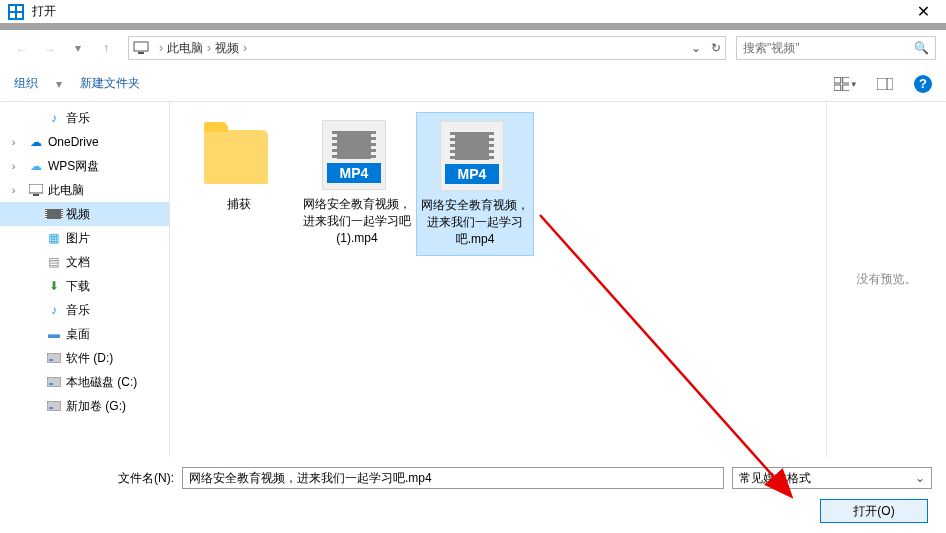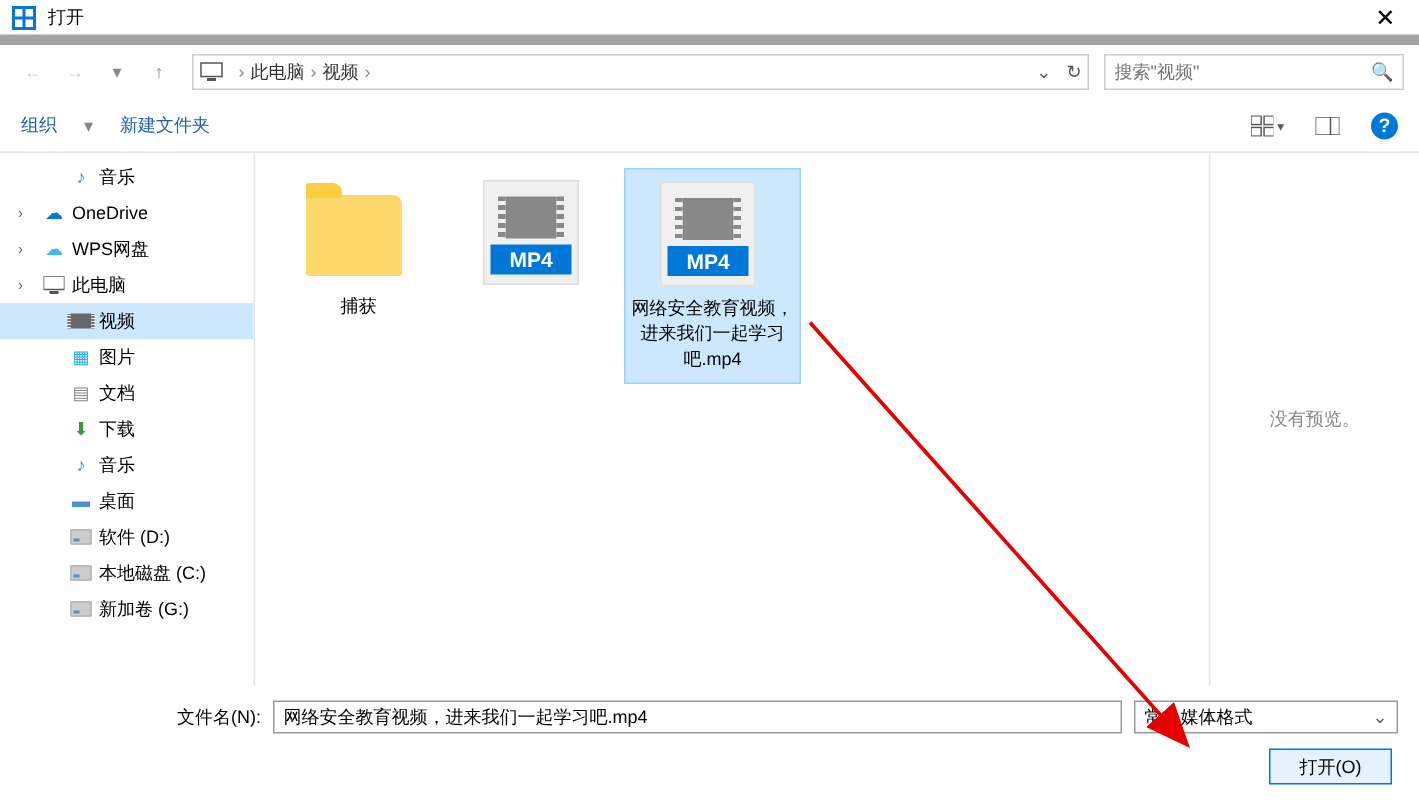--- a/index.html
+++ b/index.html
@@ -36,40 +36,40 @@
 .tree-item .exp { width: 12px; font-size: 10px; color: #666; }
 .tree-item .ticon { width: 16px; height: 16px; display: flex; align-items: center; justify-content: center; }
 .tree-item .tlabel { white-space: nowrap; }
 
 .content { flex: 1; display: flex; }
 .files { flex: 1; display: flex; flex-wrap: wrap; align-content: flex-start; padding: 10px; gap: 0; }
 .file-item { width: 118px; padding: 8px 4px; display: flex; flex-direction: column; align-items: center; text-align: center; }
 .file-item.selected { background: #cce8ff; border: 1px solid #99d1ff; }
 .file-item .ficon { width: 70px; height: 70px; margin-bottom: 6px; position: relative; }
 .file-item .flabel { line-height: 1.4; }
-.preview { width: 140px; border-left: 1px solid #e5e5e5; display: flex; align-items: center; justify-content: center; color: #888; text-align: right; }
+.preview { width: 120px; border-left: 1px solid #e5e5e5; display: flex; align-items: center; justify-content: center; color: #888; text-align: right; }
 
 .folder-icon { width: 64px; height: 54px; background: #ffd86b; border-radius: 2px 6px 2px 2px; position: relative; margin-top: 10px; }
 .folder-icon::before { content: ""; position: absolute; top: -8px; left: 0; width: 24px; height: 10px; background: #ffcd3f; border-radius: 2px 6px 0 0; }
 .folder-icon.globe::after { content: "🌐"; position: absolute; top: 50%; left: 50%; transform: translate(-50%, -50%); font-size: 28px; opacity: 0.4; }
 
 .mp4-icon { width: 64px; height: 70px; background: #f0f0f0; border: 1px solid #ddd; position: relative; }
 .mp4-icon .film { position: absolute; top: 10px; left: 50%; transform: translateX(-50%); width: 34px; height: 28px; background: #888; }
 .mp4-icon .film::before, .mp4-icon .film::after { content: ""; position: absolute; top: 0; width: 5px; height: 100%; background: repeating-linear-gradient(#888 0 3px, #f0f0f0 3px 6px); }
 .mp4-icon .film::before { left: -5px; }
 .mp4-icon .film::after { right: -5px; }
 .mp4-icon .tag { position: absolute; bottom: 6px; left: 4px; right: 4px; background: #0078d7; color: #fff; font-weight: bold; font-size: 14px; text-align: center; padding: 2px 0; }
 
 .footer { padding: 10px 14px; }
 .footer-row { display: flex; align-items: center; gap: 8px; margin-bottom: 10px; }
 .footer-row .lbl { width: 160px; text-align: right; }
 .footer-row input.fname { flex: 1; height: 22px; border: 1px solid #999; padding: 0 6px; }
-.footer-row .filter { width: 176px; height: 22px; border: 1px solid #999; display: flex; align-items: center; padding: 1px 6px; justify-content: space-between; }
+.footer-row .filter { width: 200px; height: 22px; border: 1px solid #999; display: flex; align-items: center; padding: 1px 6px; justify-content: space-between; }
 .footer-btns { display: flex; justify-content: flex-end; gap: 10px; padding-right: 4px; }
-.footer-btns button { width: 82px; height: 24px; border: 1px solid #999; background: #e1e1e1; }
+.footer-btns button { width: 108px; height: 24px; border: 1px solid #999; background: #e1e1e1; }
 .footer-btns button.primary { border: 1px solid #0078d7; background: #e5f1fb; }
 
 .arrow-overlay { position: absolute; top: 0; left: 0; pointer-events: none; }
 
 .icon-music { color: #2196f3; }
 .icon-cloud { color: #0078d7; }
 .icon-wps { color: #45b6f5; }
 .icon-vid { background: #666; width: 14px; height: 10px; position: relative; }
 .icon-vid::before, .icon-vid::after { content: ""; position: absolute; width: 2px; height: 100%; background: repeating-linear-gradient(#666 0 1px, #fff 1px 2px); }
 .icon-vid::before { left: -2px; }
@@ -257,20 +257,21 @@
           </div>
           <div class="flabel">捕获</div>
         </div>
         <div class="file-item">
           <div class="ficon">
             <div class="mp4-icon">
               <div class="film"></div>
               <div class="tag">MP4</div>
             </div>
           </div>
+          <div class="flabel">网络安全教育视频，进来我们一起学习吧 (1).mp4</div>
         </div>
         <div class="file-item selected">
           <div class="ficon">
             <div class="mp4-icon">
               <div class="film"></div>
               <div class="tag">MP4</div>
             </div>
           </div>
           <div class="flabel">网络安全教育视频，进来我们一起学习吧.mp4</div>
         </div>

